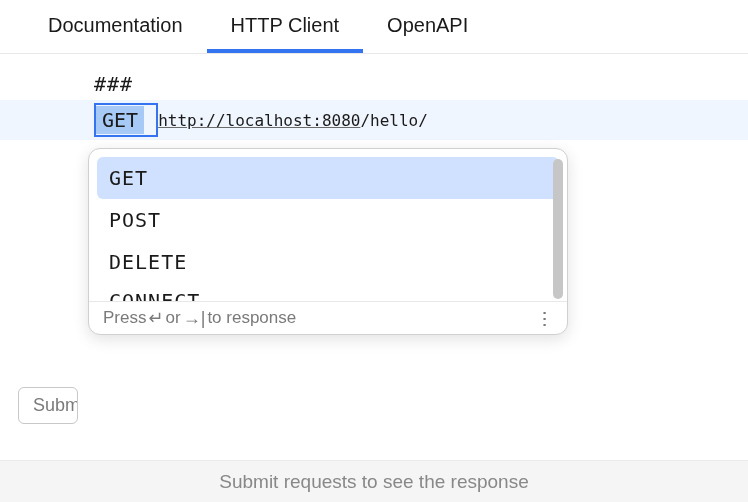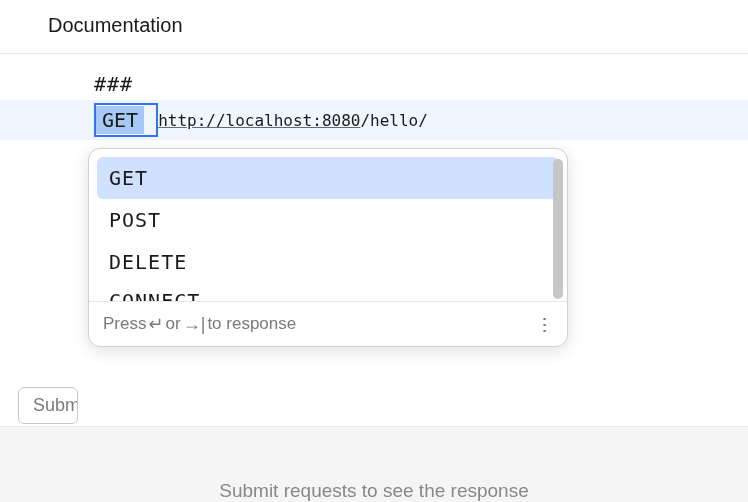--- a/index.html
+++ b/index.html
@@ -114,21 +114,21 @@
     .autocomplete-item.partial {
       overflow: hidden;
       height: 18px;
       padding-top: 6px;
       padding-bottom: 0;
     }
     .autocomplete-footer {
       display: flex;
       align-items: center;
       justify-content: space-between;
-      padding: 11px 14px;
+      padding: 5px 14px;
       border-top: 1px solid #e8e8e8;
       font-size: 17px;
       color: #7a7a7a;
     }
     .footer-text {
       display: flex;
       align-items: center;
       gap: 2px;
     }
     .key-glyph {
@@ -179,37 +179,39 @@
       cursor: pointer;
       width: 60px;
       overflow: hidden;
       text-align: left;
     }
     .hint-bg {
       position: absolute;
       left: 0;
       right: 0;
       bottom: 0;
-      height: 76px;
+      height: 42px;
       background: #f5f5f5;
       border-top: 1px solid #eaeaea;
       display: flex;
-      align-items: flex-end;
+      align-items: center;
       justify-content: center;
     }
     .hint-text {
       font-size: 19px;
       color: #888888;
     }
   </style>
 </head>
 <body>
 
 <div class="tabs">
   <div class="tab">Documentation</div>
+  <div class="tab active">HTTP Client</div>
+  <div class="tab">OpenAPI</div>
 </div>
 
 <div class="editor-area">
   <div class="code-line separator-line">###</div>
   <div class="request-line">
     <span class="method-box">
       <span class="method-text">GET</span>
       <span class="method-gap"></span>
     </span>
     <span class="url-text">

